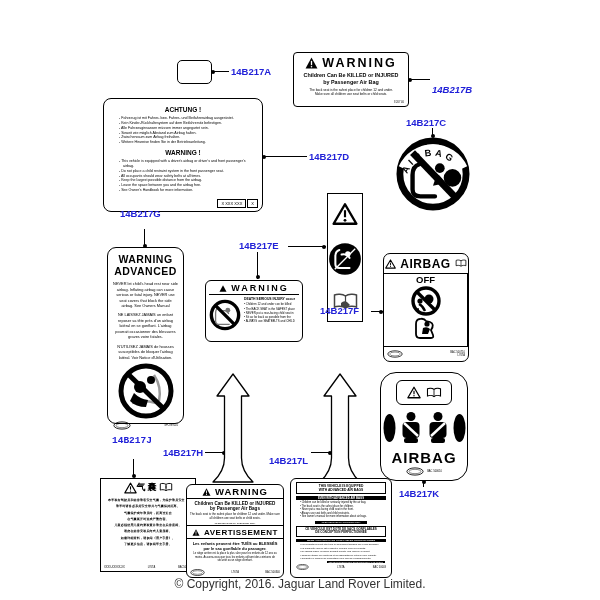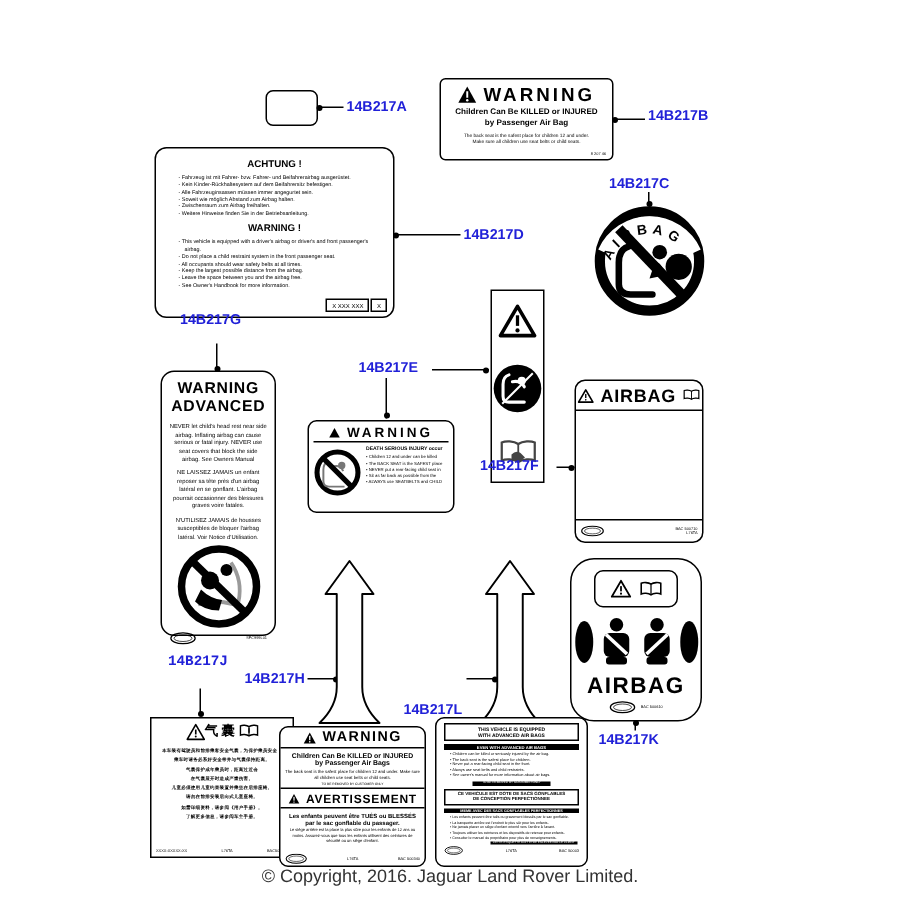--- a/index.html
+++ b/index.html
@@ -64,21 +64,21 @@
       <span class="bigwarn" style="font-size:12.5px;">WARNING</span>
     </div>
     <div class="ctr" style="font-size:5.4px;font-weight:bold;line-height:1.25;margin-top:2px;">Children Can Be KILLED or INJURED</div>
     <div class="ctr" style="font-size:5.4px;font-weight:bold;line-height:1.25;">by Passenger Air Bag</div>
     <div class="ctr" style="font-size:3.2px;line-height:1.4;margin-top:2px;">The back seat is the safest place for children 12 and under.</div>
     <div class="ctr" style="font-size:3.2px;line-height:1.4;">Make sure all children use seat belts or child seats.</div>
     <div style="position:absolute;right:4px;bottom:2px;font-size:2.6px;">8 207 46</div>
   </div>
   <div class="hline" style="left:410px;top:79px;width:20px;"></div>
   <div class="dot" style="left:408px;top:77.5px;"></div>
-  <div class="callout" style="left:432px;top:72px;">14B217B</div>
+  <div class="callout" style="left:432px;top:84px;font-style:italic;">14B217B</div>
 
   <div class="lbl" style="left:103px;top:98px;width:160px;height:114px;border-radius:8px;padding:5px 13px;">
     <div class="ach-title">ACHTUNG !</div>
     <div>
         <div class="ach-line">Fahrzeug ist mit Fahrer- bzw. Fahrer- und Beifahrerairbag ausgerüstet.</div>
         <div class="ach-line">Kein Kinder-Rückhaltesystem auf dem Beifahrersitz befestigen.</div>
         <div class="ach-line">Alle Fahrzeuginsassen müssen immer angegurtet sein.</div>
         <div class="ach-line">Soweit wie möglich Abstand zum Airbag halten.</div>
         <div class="ach-line">Zwischenraum zum Airbag freihalten.</div>
         <div class="ach-line">Weitere Hinweise finden Sie in der Betriebsanleitung.</div>
@@ -216,20 +216,36 @@
           <rect x="11" y="8" width="2" height="6" fill="#000"></rect>
           <circle cx="12" cy="16.6" r="1.2" fill="#000"></circle>
         </svg>
       <span style="font-size:12px;font-weight:800;letter-spacing:0.5px;">AIRBAG</span>
       <svg width="12" height="9" viewBox="0 0 27 20">
           <path d="M13.5 4 C10.5 1.8 5 1.8 2.5 3 L2.5 15 C5 13.8 10.5 13.8 13.5 16 C16.5 13.8 22 13.8 24.5 15 L24.5 3 C22 1.8 16.5 1.8 13.5 4 Z" fill="none" stroke="#000" stroke-width="1.8"></path>
           <line x1="13.5" y1="4" x2="13.5" y2="16" stroke="#000" stroke-width="1.4"></line>
         </svg>
     </div>
     <div style="flex:1;display:flex;">
+      <div class="f-col" style="border-right:1.4px solid #000;">
+        <div class="f-onoff">OFF</div>
+        <svg width="30" height="30" viewBox="0 0 30 30">
+          <circle cx="9" cy="15" r="2.6" fill="#000"></circle>
+            <path d="M8 18 q4 2 6 7" stroke="#000" stroke-width="2.4" fill="none"></path>
+            <circle cx="18" cy="13" r="4.5" fill="#000"></circle>
+          <text x="5" y="26" font-size="6" font-weight="bold">2</text>
+          <circle cx="15" cy="15" r="13" fill="none" stroke="#000" stroke-width="3.4"></circle>
+          <line x1="5.5" y1="5.5" x2="24.5" y2="24.5" stroke="#000" stroke-width="3.4"></line>
+        </svg>
+        <svg width="24" height="24" viewBox="0 0 24 24">
+          <path d="M6 3 q-4 0 -4 5 l0 10 q0 4 4 4 l11 0 q3 0 2 -3 l-2 -5 q4 -6 -1 -8 l-4 -1 q-2 -3 -6 -2 z" fill="none" stroke="#000" stroke-width="1.8"></path>
+          <circle cx="13" cy="8" r="2.6" fill="#000"></circle>
+            <path d="M9 12 q4 -2 7 1 l-2 5 -6 0 z" fill="#000"></path>
+        </svg>
+      </div>
     </div>
     <div class="footer-codes" style="height:14px;border-top:1px solid #000;">
       <svg width="16" height="8" viewBox="0 0 30 14">
           <ellipse cx="15" cy="7" rx="13.5" ry="6" fill="none" stroke="#000" stroke-width="1.4"></ellipse>
           <ellipse cx="15" cy="7" rx="10" ry="3.6" fill="none" stroke="#000" stroke-width="0.8"></ellipse>
         </svg>
       <span style="text-align:right;line-height:1.3;" class="tinycode"><span>BAC 500710</span><br><span>L76TA</span></span>
     </div>
   </div>
 
@@ -281,21 +297,21 @@
   <div class="callout" style="left:399px;top:488px;">14B217K</div>
 
   <div class="callout" style="left:112px;top:435px;font-family:Liberation Mono, monospace;">14B217J</div>
   <div class="vline" style="left:133px;top:459px;height:18px;"></div>
   <div class="dot" style="left:131.5px;top:474px;"></div>
 
   <div class="callout" style="left:163px;top:447px;">14B217H</div>
   <div class="hline" style="left:205px;top:452px;width:20px;"></div>
   <div class="dot" style="left:222px;top:450.5px;"></div>
 
-  <div class="callout" style="left:269px;top:468px;">14B217L</div>
+  <div class="callout" style="left:269px;top:455px;">14B217L</div>
   <div class="hline" style="left:311px;top:452px;width:20px;"></div>
   <div class="dot" style="left:328px;top:450.5px;"></div>
 
   <svg class="abs" style="left:210px;top:372px;" width="46" height="112" viewBox="0 0 46 112">
     <path d="M23 2 L7 24 L14.5 24 L14.5 86 Q14.5 99 3 110 L43 110 Q31.5 99 31.5 86 L31.5 24 L39 24 Z" fill="#fff" stroke="#000" stroke-width="1.3" stroke-linejoin="round"></path>
   </svg>
   <svg class="abs" style="left:317px;top:372px;" width="46" height="112" viewBox="0 0 46 112">
     <path d="M23 2 L7 24 L14.5 24 L14.5 86 Q14.5 99 3 110 L43 110 Q31.5 99 31.5 86 L31.5 24 L39 24 Z" fill="#fff" stroke="#000" stroke-width="1.3" stroke-linejoin="round"></path>
   </svg>
 

